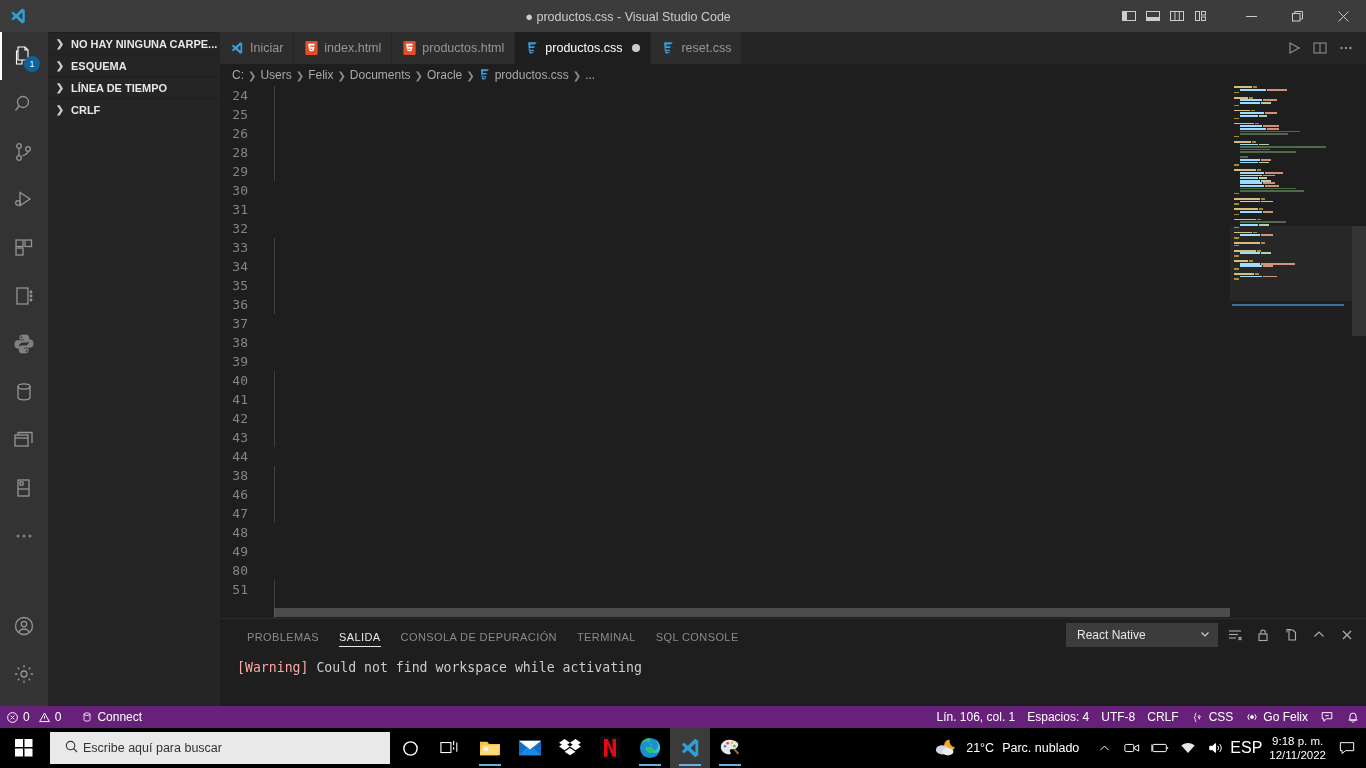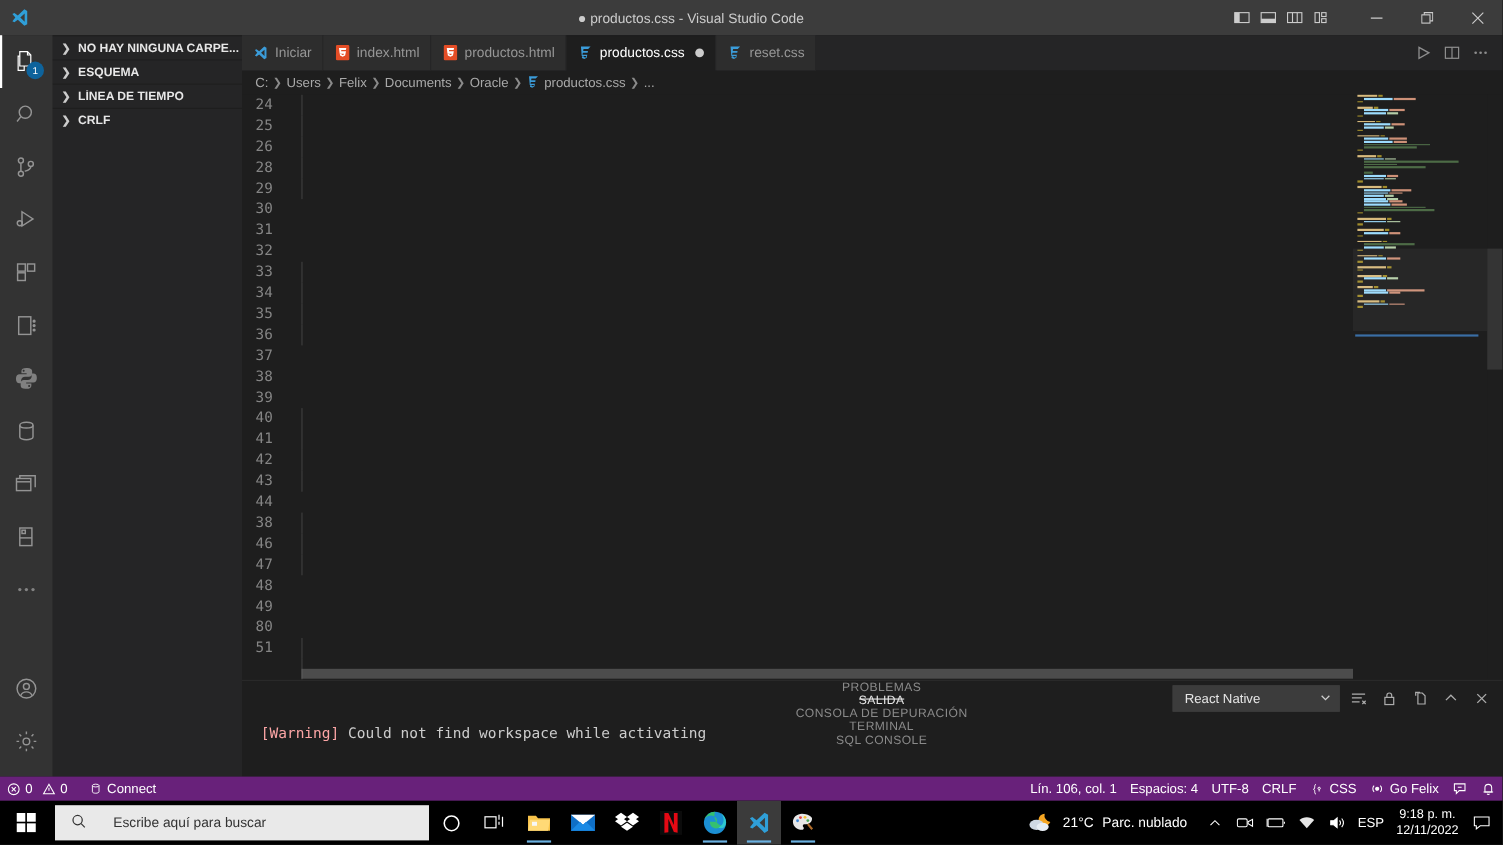--- a/index.html
+++ b/index.html
@@ -106,21 +106,21 @@
   .scrollbar-v { position: absolute; top: 54px; right: 0; width: 14px; height: 532px; background: #1e1e1e; }
   .scroll-thumb { position: absolute; top: 140px; right: 0; width: 14px; height: 110px; background: #4f4f4f; opacity: .45; }
   .scroll-h { position: absolute; bottom: 0; left: 54px; width: 964px; height: 10px; }
   .scroll-h-thumb { position: absolute; left: 0; bottom: 1px; width: 964px; height: 9px; background: #7a7a7a; opacity: .5; }
 
   
   .panel {
     position: absolute; top: 618px; left: 220px; width: 1146px; height: 88px;
     background: #1e1e1e; border-top: 1px solid #2b2b2b;
   }
-  .panel-tabs { height: 35px; display: flex; align-items: center; padding-left: 17px; gap: 0; flex-direction: column; }
+  .panel-tabs { height: 35px; display: flex; align-items: center; padding-left: 17px; gap: 0; }
   .ptab {
     font-size: 11px; letter-spacing: .4px; color: #8a8a8a; padding: 0 10px;
     height: 35px; display: flex; align-items: center; position: relative; text-transform: uppercase;
   }
   .ptab.active { color: #e7e7e7; }
   .ptab.active::after {
     content: ""; position: absolute; bottom: 7px; left: 10px; right: 10px; height: 1px; background: #e7e7e7;
   }
   .panel-right { position: absolute; right: 8px; top: 4px; display: flex; align-items: center; gap: 6px; }
   .out-select {
@@ -145,21 +145,21 @@
   .sb-right { margin-left: auto; display: flex; align-items: center; }
 
   
   .taskbar {
     position: absolute; top: 728px; left: 0; width: 1366px; height: 40px;
     background: #000000; display: flex; align-items: center; color: #ffffff; font-size: 12px;
   }
   .start-btn { width: 48px; height: 40px; display: flex; align-items: center; justify-content: center; }
   .tb-search {
     width: 340px; height: 32px; background: #e9e9e9; color: #333; display: flex;
-    align-items: center; gap: 24px; padding-left: 14px; font-size: 12.5px; margin-left: 2px;
+    align-items: center; gap: 4px; padding-left: 14px; font-size: 12.5px; margin-left: 2px;
   }
   .tb-ico { width: 40px; height: 40px; display: flex; align-items: center; justify-content: center; position: relative; }
   .tb-ico.open::after { content:""; position:absolute; bottom:2px; left:9px; width:22px; height:2px; background:#6ab0e0; }
   .tb-ico.active { background: #3b3b3b; }
   .tray { margin-left: auto; display: flex; align-items: center; gap: 2px; padding-right: 6px; }
   .tray-ico { width: 26px; height: 40px; display: flex; align-items: center; justify-content: center; }
   .clock { text-align: center; font-size: 11.5px; line-height: 14px; padding: 0 6px; }
   .weather { display: flex; align-items: center; gap: 8px; font-size: 12.5px; padding-right: 10px; }
 </style>
 </head>
@@ -978,21 +978,21 @@
         <svg width="16" height="14" viewBox="0 0 18 14" fill="#ffffff">
             <path d="M9 12.5 1.5 4.2C3.5 2.3 6.1 1.3 9 1.3s5.5 1 7.5 2.9z" opacity="0.9"></path>
           </svg>
       </div>
       <div class="tray-ico">
         <svg width="16" height="14" viewBox="0 0 18 14" fill="none" stroke="#ffffff" stroke-width="1.1">
             <polygon points="2,5 5,5 8.5,2 8.5,12 5,9 2,9" fill="#ffffff"></polygon>
             <path d="M11 4.5a4 4 0 0 1 0 5M13.2 2.6a7 7 0 0 1 0 8.8"></path>
           </svg>
       </div>
-      <div class="tray-ico" style="width:30px;font-size:12px">
+      <div class="tray-ico" style="width:30px;font-size:16px">
         <span>ESP</span>
       </div>
       <div class="clock">
         <div>9:18 p. m.</div>
         <div>12/11/2022</div>
       </div>
       <div class="tray-ico">
         <svg width="16" height="14" viewBox="0 0 18 15" fill="none" stroke="#ffffff" stroke-width="1.1">
             <path d="M1.5 1.5h15v9h-9l-4 3.2V10.5h-2z"></path>
           </svg>

